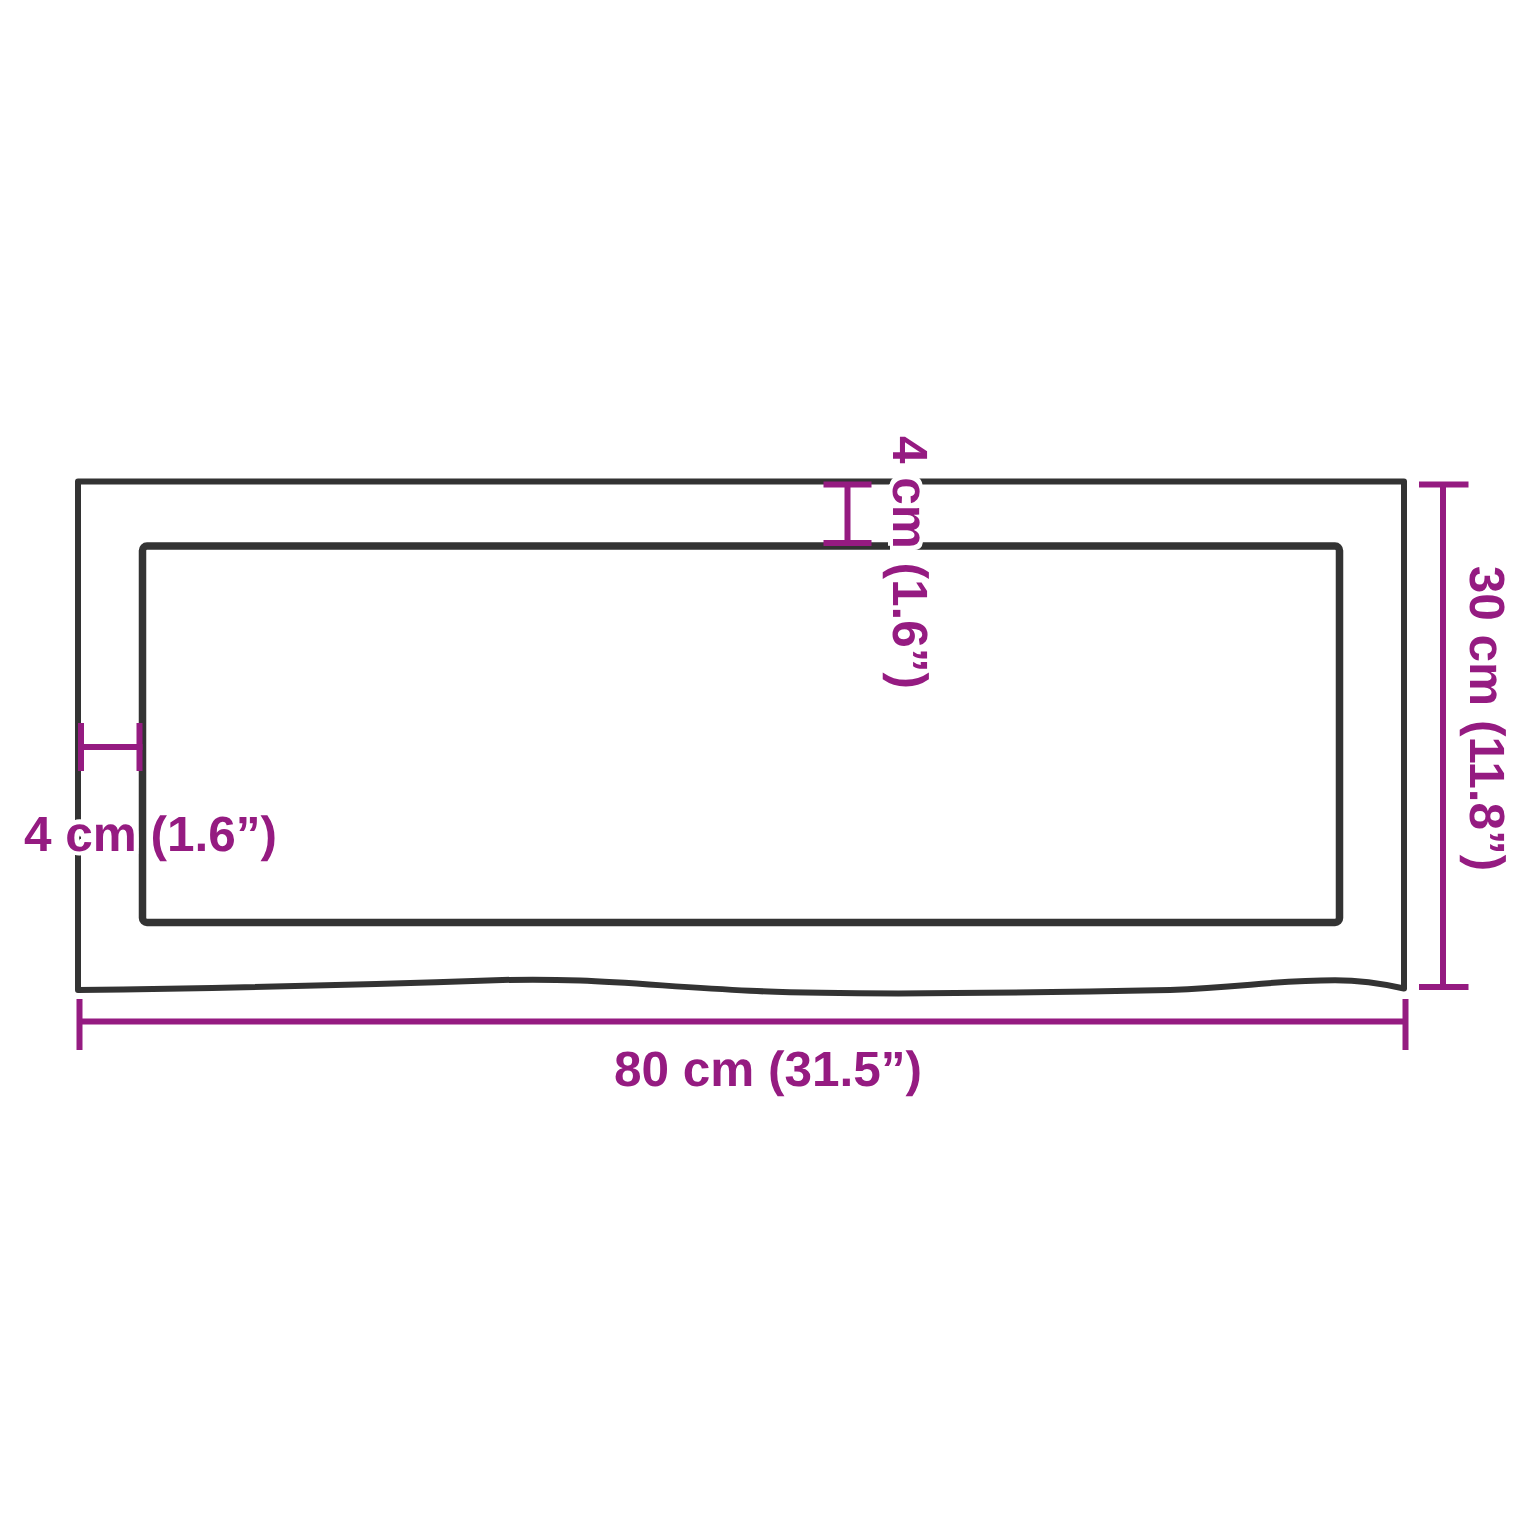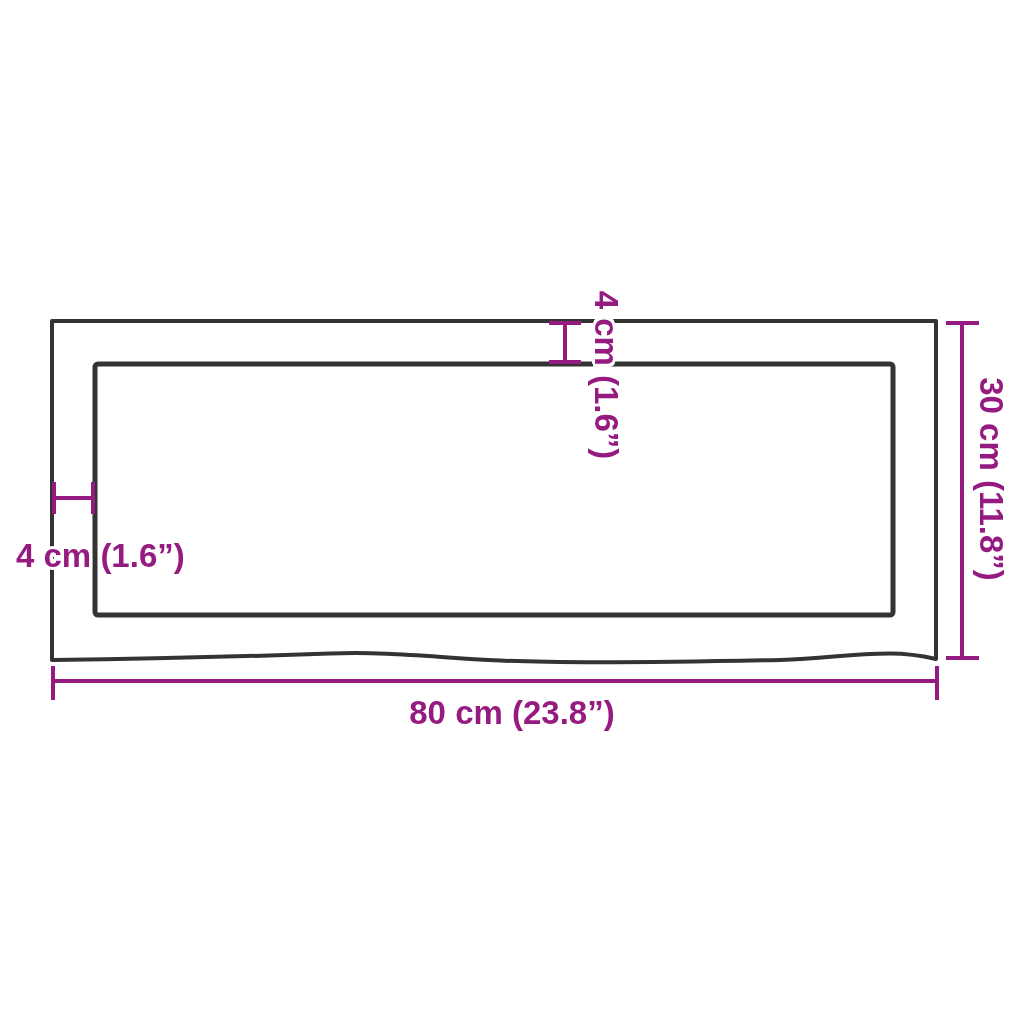--- a/index.html
+++ b/index.html
@@ -117,15 +117,15 @@
       <line x1="937" y1="666" x2="937" y2="700"></line>
     </g>
   </svg>
 
   <div id="lbl-top-thickness" class="lbl">4 cm (1.6”)</div>
 
   <div id="lbl-left-thickness" class="lbl">4 cm (1.6”)</div>
 
   <div id="lbl-height" class="lbl">30 cm (11.8”)</div>
 
-  <div id="lbl-width" class="lbl">80 cm (23.8”)</div>
+  <div id="lbl-width" class="lbl">80 cm (31.5”)</div>
 
 </div>
 
 </body></html>

